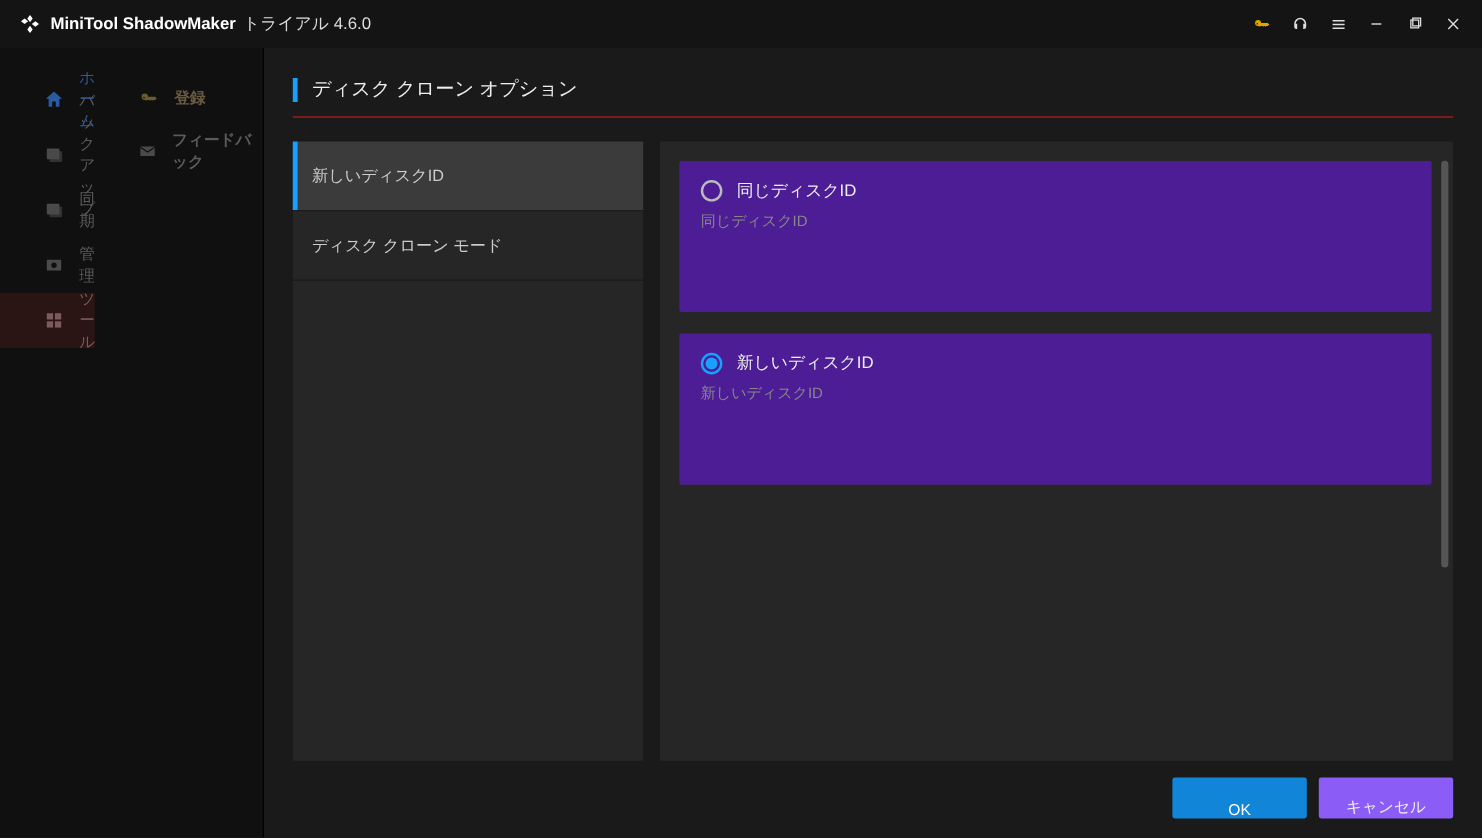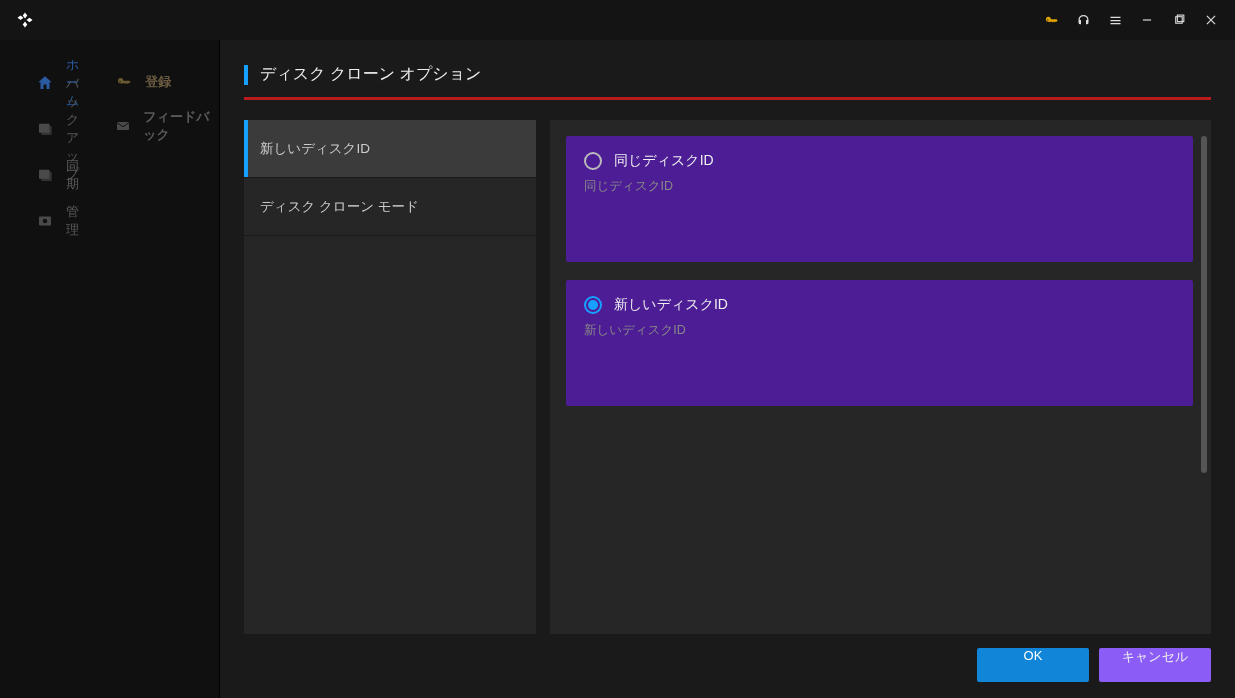--- a/index.html
+++ b/index.html
@@ -67,21 +67,21 @@
   .main {
     flex: 1;
     display: flex;
     flex-direction: column;
     padding: 24px 24px 16px 24px;
   }
   .page-header {
     display: flex;
     align-items: center;
     padding-bottom: 12px;
-    border-bottom: 3px solid #b91c1c;
+    border-bottom: 1px solid #b91c1c;
     margin-bottom: 20px;
   }
   .page-header .bar {
     width: 4px; height: 20px; background: #18a0ff; margin-right: 12px;
   }
   .page-header .title { font-size: 16px; color: #eee; }
   .content {
     flex: 1;
     display: flex;
     gap: 14px;
@@ -160,38 +160,41 @@
   .footer {
     display: flex;
     justify-content: flex-end;
     gap: 10px;
     padding-top: 14px;
   }
   .btn {
     min-width: 112px;
     height: 34px;
     display: flex;
-    align-items: flex-start;
+    align-items: flex-end;
     justify-content: center;
     font-size: 13px;
     cursor: pointer;
     border-radius: 2px;
   }
   .btn.primary { background: #1186d8; color: #fff; }
   .btn.secondary { background: #8b5cf6; color: #eee; }
 </style>
 </head>
 <body>
 
 <div class="titlebar">
   <span class="logo">
     <svg viewBox="0 0 24 24" width="18" height="18">
         <path fill="#fff" d="M12 2l3 4-3 4-3-4 3-4zm0 20l-3-4 3-4 3 4-3 4zm10-10l-4 3-4-3 4-3 4 3zM6 12l-4-3 4-3 4 3-4 3z"></path>
       </svg>
   </span>
+  <span class="title">
+    <span>MiniTool ShadowMaker</span><span class="title-sub">トライアル 4.6.0</span>
+  </span>
   <span class="spacer"></span>
   <span class="tbtn key">
     <svg viewBox="0 0 24 24" width="15" height="15">
         <path fill="currentColor" d="M7 14a4 4 0 114-4h9l2 2-2 2h-2l-1 1-1-1h-1l-1 1-1-1H11a4 4 0 01-4 0zM6 12a1 1 0 100-2 1 1 0 000 2z"></path>
       </svg>
   </span>
   <span class="tbtn">
     <svg viewBox="0 0 24 24" width="15" height="15">
         <path fill="currentColor" d="M12 3a8 8 0 00-8 8v4a3 3 0 003 3h1v-7H6v-0a6 6 0 1112 0v0h-2v7h1a3 3 0 003-3v-4a8 8 0 00-8-8z"></path>
       </svg>
@@ -249,20 +252,31 @@
         <span>同期</span>
       </div>
       <div class="nav-item">
         <span class="icon">
             <svg viewBox="0 0 24 24" width="18" height="18">
               <rect class="ico-fill" x="4" y="6" width="16" height="12" rx="1"></rect>
               <circle cx="12" cy="12" r="3" fill="#101010"></circle>
             </svg>
           </span>
         <span>管理</span>
+      </div>
+      <div class="nav-item active">
+        <span class="icon">
+            <svg viewBox="0 0 24 24" width="18" height="18">
+              <rect class="ico-fill" x="4" y="4" width="7" height="7"></rect>
+              <rect class="ico-fill" x="13" y="4" width="7" height="7"></rect>
+              <rect class="ico-fill" x="4" y="13" width="7" height="7"></rect>
+              <rect class="ico-fill" x="13" y="13" width="7" height="7"></rect>
+            </svg>
+          </span>
+        <span>ツール</span>
       </div>
     </div>
     <div class="bottom-nav">
       <div class="nav-item key">
         <span class="icon">
             <svg viewBox="0 0 24 24" width="16" height="16">
               <path class="ico-fill" d="M7 14a4 4 0 114-4h9l2 2-2 2h-2l-1 1-1-1h-1l-1 1-1-1H11a4 4 0 01-4 0zM6 12a1 1 0 100-2 1 1 0 000 2z"></path>
             </svg>
           </span>
         <span>登録</span>

